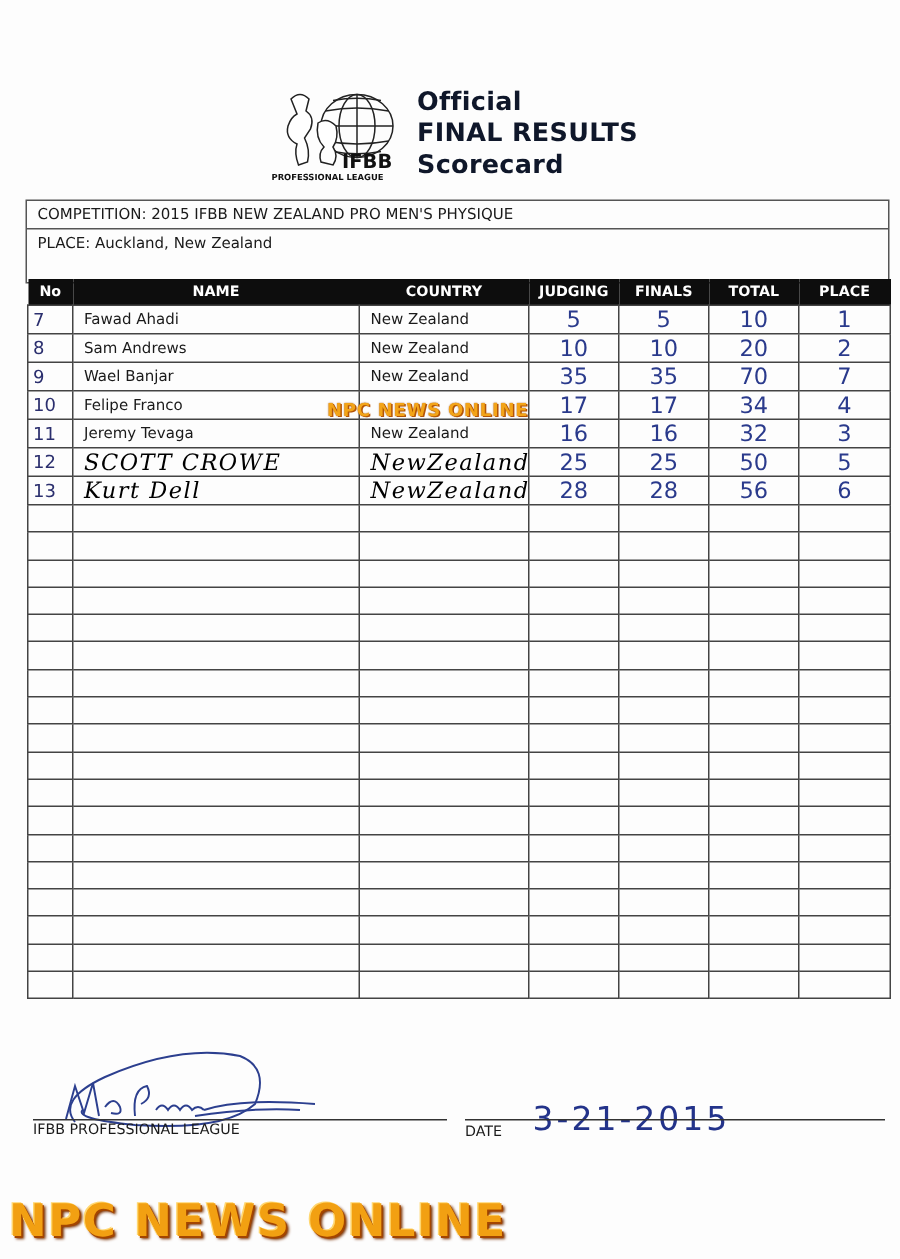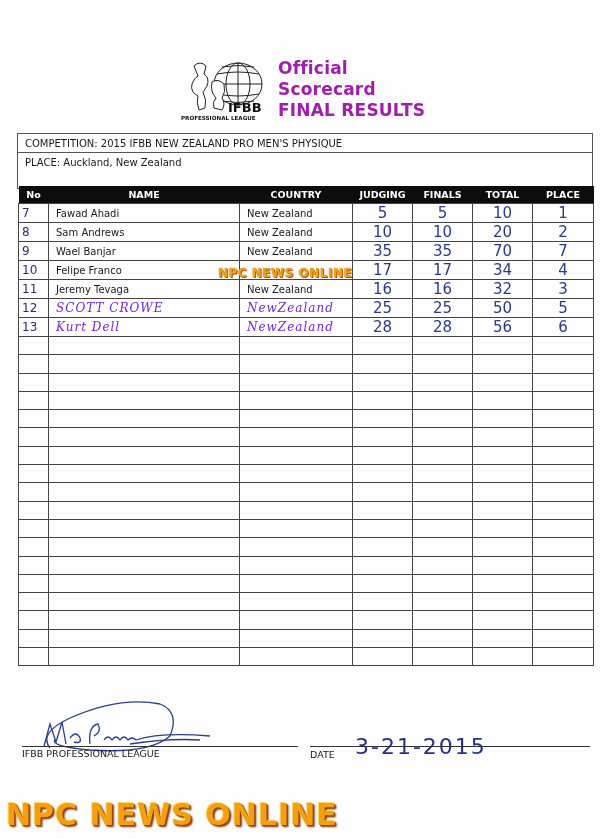--- a/index.html
+++ b/index.html
@@ -4,39 +4,39 @@
   <style>
     html, body { margin:0; padding:0; }
     body {
       width:600px; height:839px; background:#fdfdfd; position:relative; overflow:hidden;
       font-family:"DejaVu Sans", sans-serif; color:#1a1a1a;
     }
     .abs { position:absolute; }
 
     
     #logo { left:180px; top:56px; width:92px; height:66px; }
-    #title-block { left:278px; top:58px; font-family:"DejaVu Sans", sans-serif; font-weight:bold; font-size:17px; line-height:21px; color:#a21caf; letter-spacing:0.2px; }
+    #title-block { left:278px; top:58px; font-family:"DejaVu Sans", sans-serif; font-weight:bold; font-size:17px; line-height:21px; color:#0f172a; letter-spacing:0.2px; }
     #title-block div { white-space:nowrap; }
 
     
     #info-box { left:17px; top:133px; width:576px; height:56px; border:1px solid #555; box-sizing:border-box; }
     #info-box .row1 { position:absolute; left:0; top:0; width:100%; height:19px; border-bottom:1px solid #555; font-size:10px; line-height:19px; padding-left:7px; box-sizing:border-box; }
     #info-box .row2 { position:absolute; left:0; top:19px; width:100%; height:19px; font-size:10px; line-height:19px;text-decoration:underline; }
     #info-box .place { position:absolute; left:7px; top:0; }
     #info-box .date-cell { position:absolute; left:307px; top:0; height:19px; border-left:1px solid #555; padding-left:8px; }
     #info-box .date-label { display:inline-block; width:48px; }
 
     
     #results { left:18px; top:186px; width:575px; border-collapse:collapse; table-layout:fixed; }
     #results th { background:#0d0d0d; color:#fff; font-weight:bold; font-size:9.5px; height:17px; padding:0; text-align:center; }
     #results td { border:1px solid #444; height:18.3px; padding:0; font-size:10px; box-sizing:border-box; }
     #results td.no { color:#2b2f6e; font-family:"DejaVu Sans", sans-serif; font-size:12px; padding-left:3px; }
     #results td.name, #results td.country { padding-left:7px; white-space:nowrap; overflow:visible; }
     #results td.num { text-align:center; color:#2a3a8c; font-size:15px; font-family:"DejaVu Sans", sans-serif; }
-    #results tr.hand td.name, #results tr.hand td.country { color:#6d28d9; font-size:12px; font-style:italic; font-family:"DejaVu Serif", serif; letter-spacing:1px; }
+    #results tr.hand td.name, #results tr.hand td.country { color:#000000; font-size:15px; font-style:italic; font-family:"DejaVu Serif", serif; letter-spacing:1px; }
     #results tr.empty td.no { color:#ccc; font-size:7px; }
 
     
     #wm-mid { left:218px; top:266px; font-weight:bold; font-size:12px; color:#f3a418; letter-spacing:0.5px; text-shadow:0 0 1px #9c4b00, 1px 1px 0 #b8560a; white-space:nowrap; }
 
     
     #sig-line { left:22px; top:746px; width:276px; border-top:1px solid #333; }
     #sig-label { left:22px; top:748px; font-size:9.5px; }
     #signature { left:30px; top:688px; width:190px; height:70px; }
     #date-line { left:310px; top:746px; width:280px; border-top:1px solid #333; }
@@ -66,22 +66,22 @@
       <path d="M14 10 q6 -6 12 0 l-2 8 q6 4 3 12 l-4 6 q4 8 2 16 l-6 2 q-3 -8 -1 -14 q-8 -4 -6 -12 q2 -6 6 -8 z"></path>
       <path d="M32 26 q6 -4 12 2 q2 8 -2 14 q4 6 0 12 l-8 -2 q-2 -6 2 -10 q-6 -6 -4 -16 z"></path>
     </g>
     <text x="48" y="56" font-family="DejaVu Sans, sans-serif" font-weight="bold" font-size="13" fill="#111">IFBB</text>
     <text x="1" y="64" font-family="DejaVu Sans, sans-serif" font-weight="bold" font-size="5.6" fill="#111">PROFESSIONAL LEAGUE</text>
   </svg>
 </div>
 
 <div id="title-block" class="abs">
   <div>Official</div>
+  <div>FINAL RESULTS</div>
   <div>Scorecard</div>
-  <div>FINAL RESULTS</div>
 </div>
 
 <div id="info-box" class="abs">
   <div class="row1">COMPETITION:  2015 IFBB NEW ZEALAND PRO MEN'S PHYSIQUE</div>
   <div class="row2">
     <span class="place">PLACE: Auckland, New Zealand</span>
   </div>
 </div>
 
 <table id="results" class="abs">

